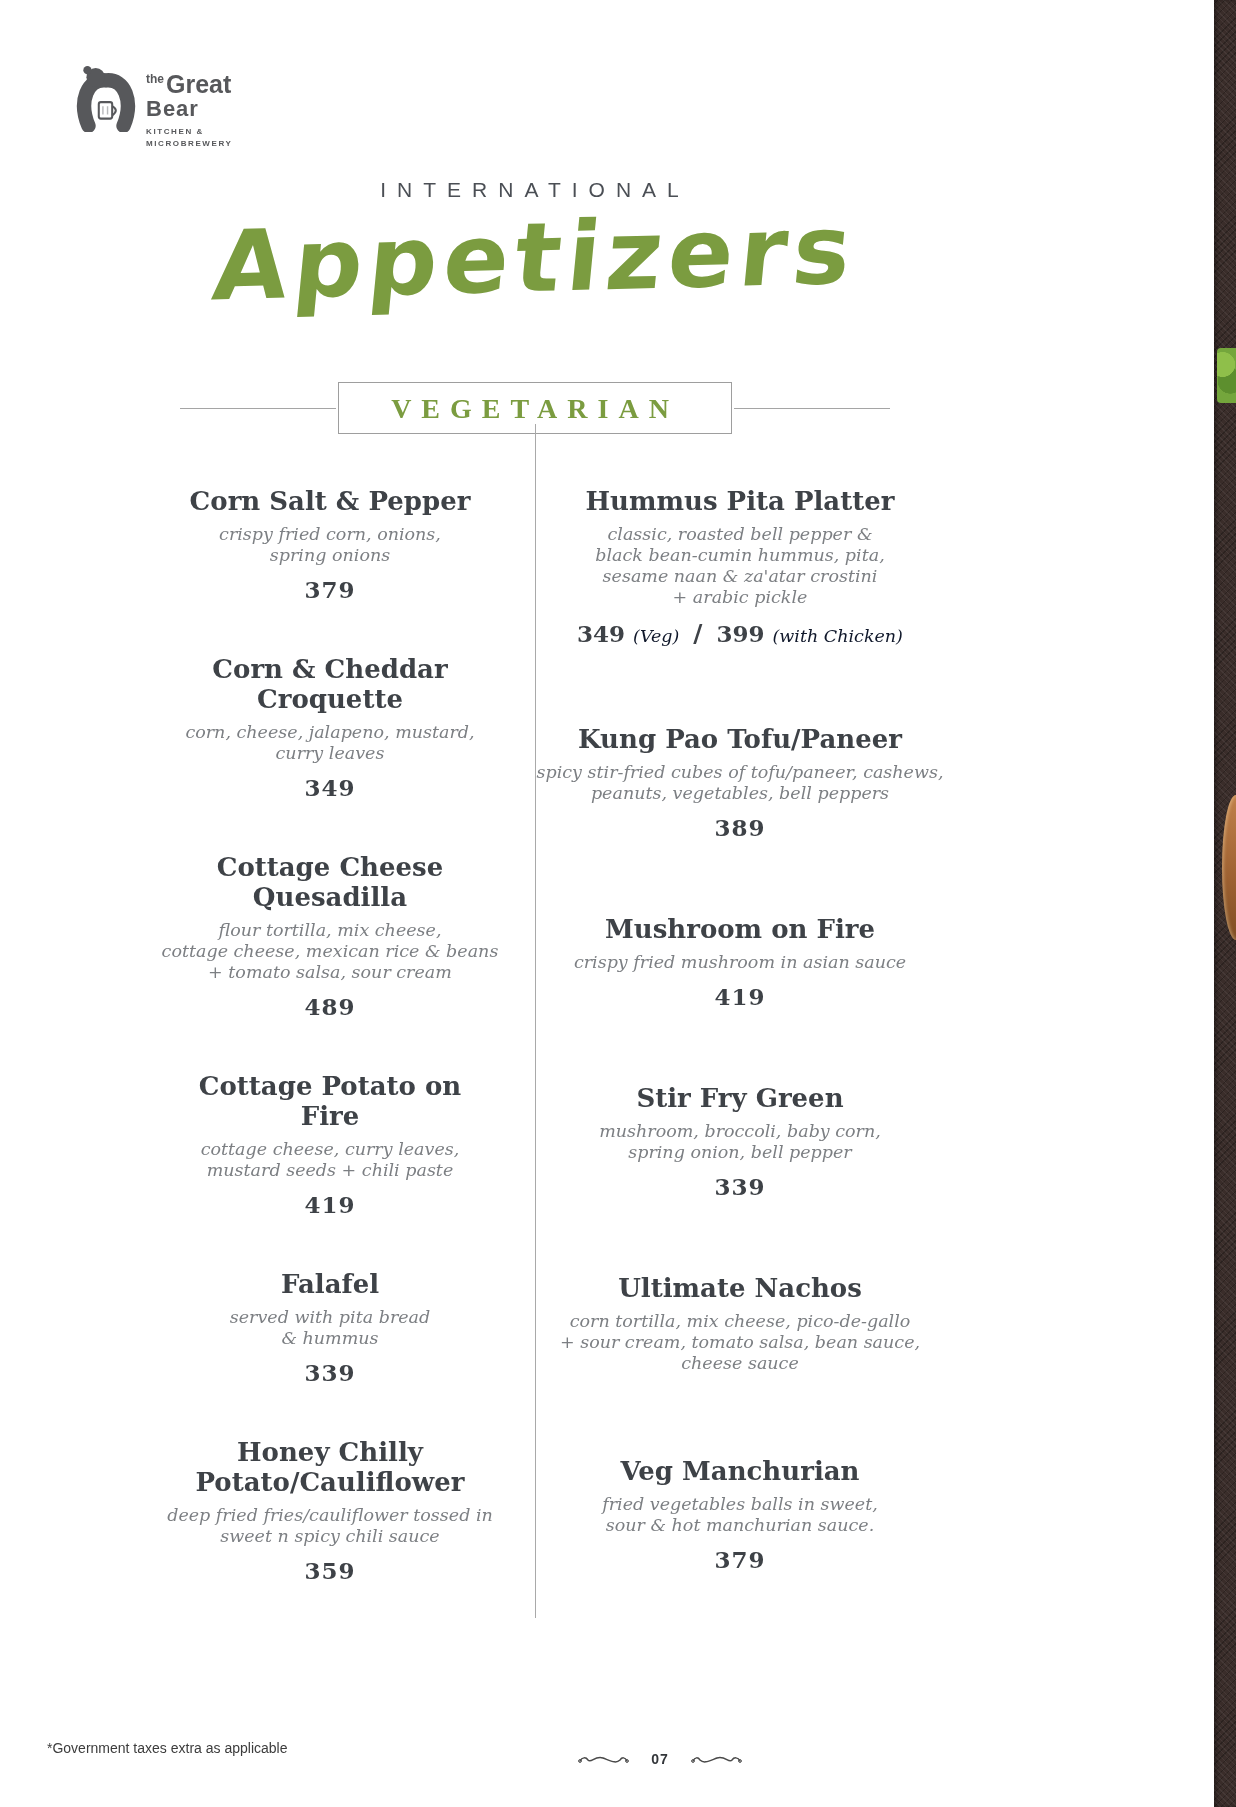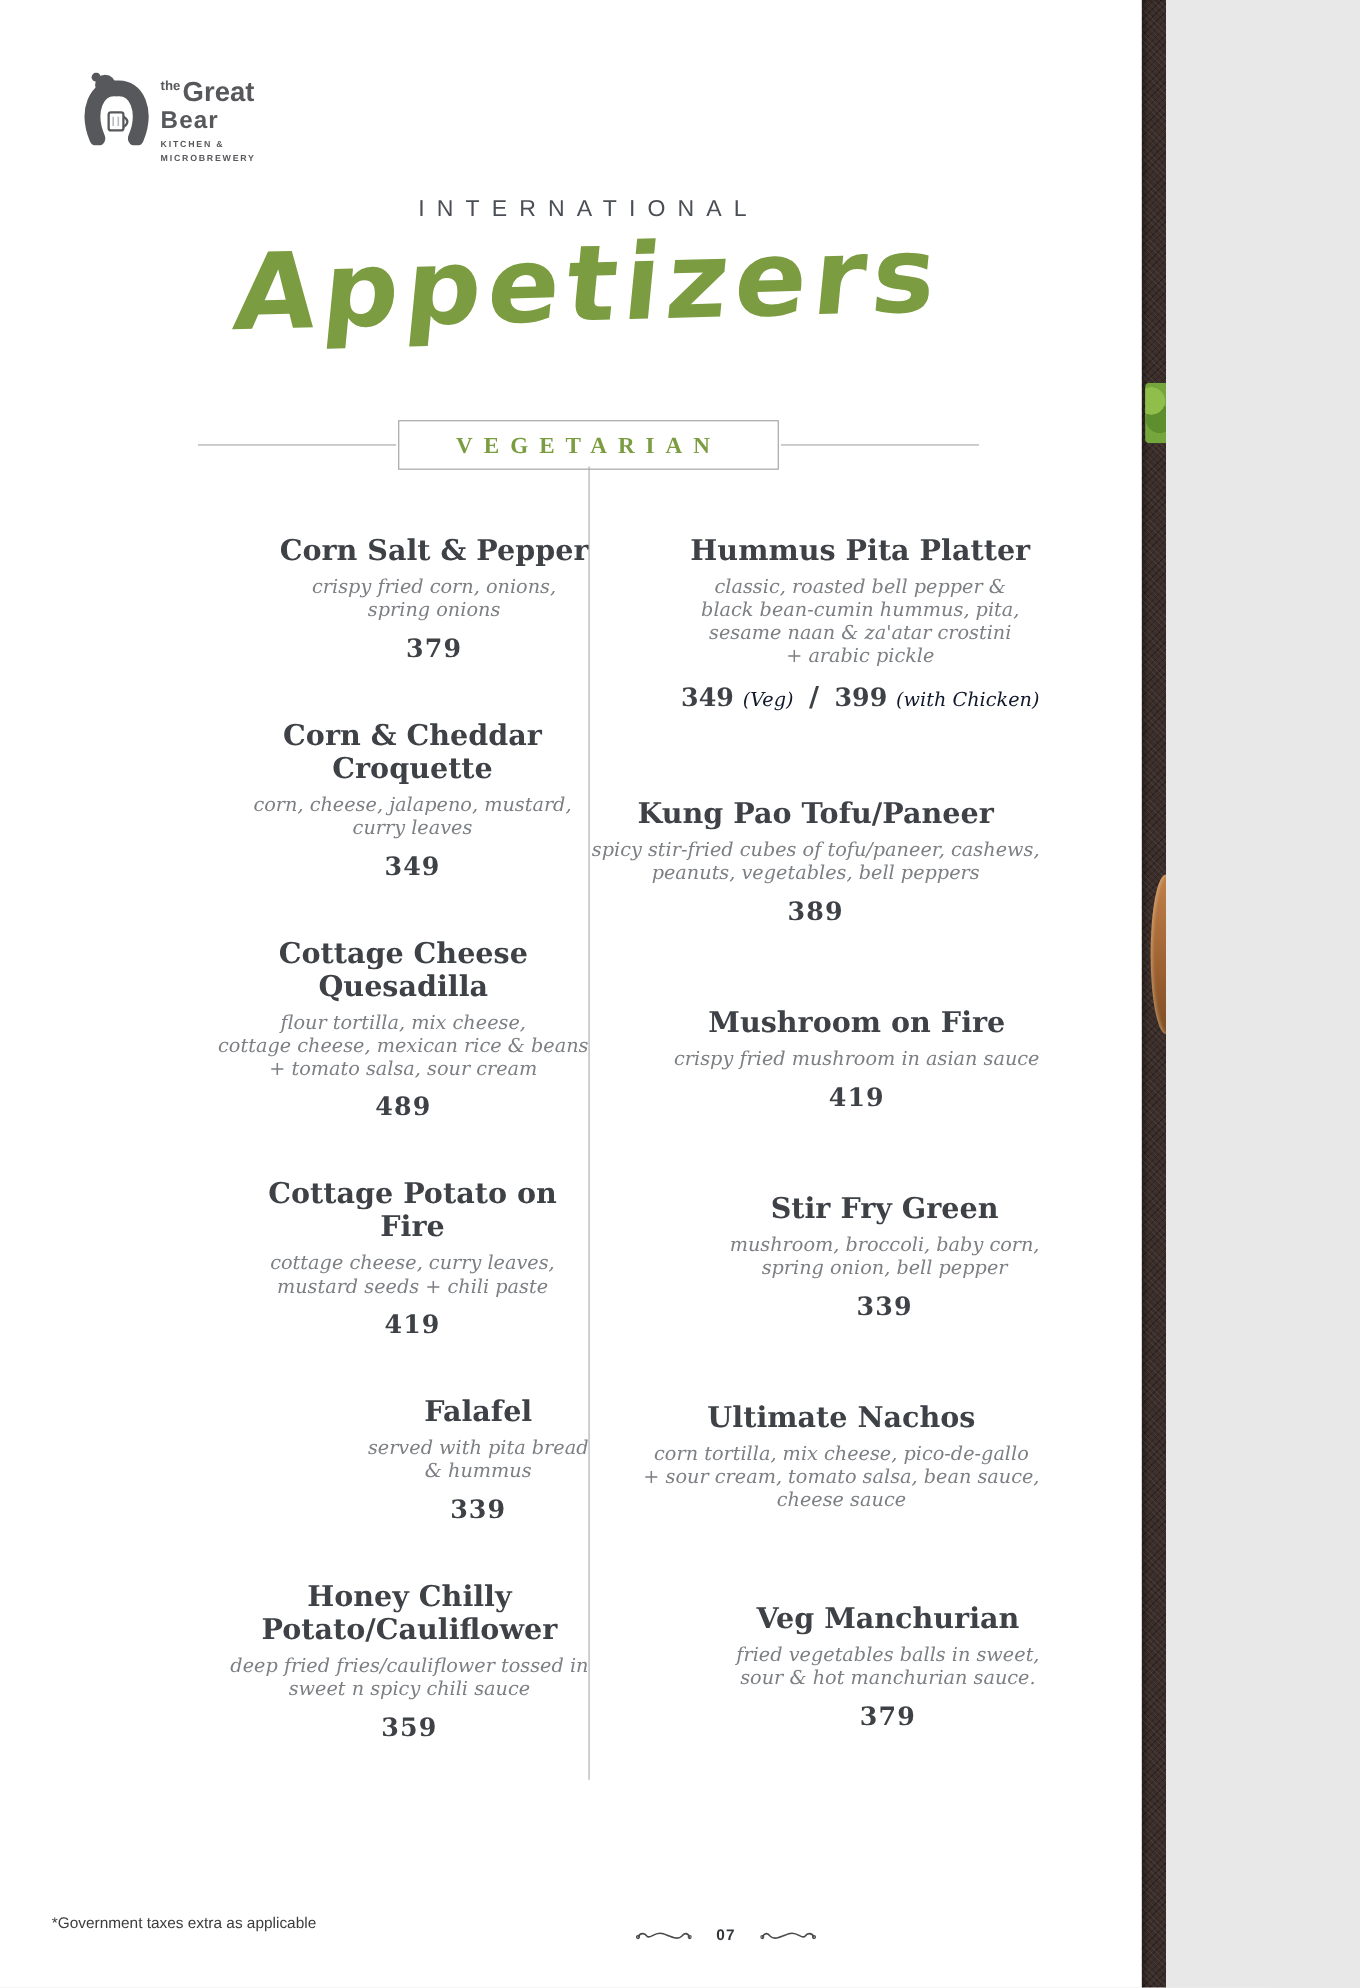--- a/index.html
+++ b/index.html
@@ -1,16 +1,16 @@
 <!DOCTYPE html>
 <html><head>
 <meta charset="utf-8">
 <style>
   html,body{margin:0;padding:0;background:#e8e8e8;}
-  .page{position:relative;width:1060px;height:1807px;background:#ffffff;overflow:hidden;
+  .page{position:relative;width:1236px;height:1807px;background:#ffffff;overflow:hidden;
         font-family:"Liberation Sans",sans-serif;}
   
   .wall{position:absolute;right:0;top:0;width:22px;height:1807px;background:#3a2d2a;
         background-image:
           repeating-linear-gradient(45deg,rgba(255,255,255,.06) 0 1px,transparent 1px 4px),
           repeating-linear-gradient(-45deg,rgba(0,0,0,.25) 0 1px,transparent 1px 5px);
         box-shadow:inset 3px 0 4px rgba(0,0,0,.35);}
   .leaf{position:absolute;right:0;top:348px;width:19px;height:55px;
         background:radial-gradient(circle at 30% 30%,#8fbf4a 0 30%,transparent 31%),
                    radial-gradient(circle at 70% 60%,#5d8f2e 0 35%,transparent 36%),
@@ -31,26 +31,26 @@
   .category{position:absolute;top:163px;left:0;width:100%;text-align:center;
             font-size:21px;letter-spacing:11px;color:#4b4f55;}
   .script-title{position:absolute;top:186px;left:0;width:100%;text-align:center;
             font-family:"DejaVu Sans",sans-serif;font-weight:bold;font-size:96px;line-height:1.2;
             color:#7b9c40;transform:skewX(-7deg) rotate(-1.5deg);letter-spacing:6px;}
   .band{position:absolute;top:367px;left:55px;right:55px;display:flex;align-items:center;}
   .band .rule{flex:1;height:1px;background:#a5a5a5;}
   .vegbox{position:relative;background:#fff;border:1px solid #9e9e9e;padding:10px 52px 8px;margin:0 2px;}
   .vegbox::after{content:"";position:absolute;left:4px;top:5px;right:-6px;bottom:-7px;
                  border:1px solid #bdbdbd;z-index:-1;}
-  .vegbox span{font-family:"Liberation Serif",serif;font-weight:bold;font-size:21px;
+  .vegbox span{font-family:"Liberation Serif",serif;font-weight:bold;font-size:28px;
                letter-spacing:10px;color:#7b9c40;}
   
   .menu{position:absolute;top:455px;left:0;width:100%;display:flex;}
   .menu::before{content:"";position:absolute;left:calc(50% - .5px);top:-46px;height:1194px;width:1px;background:#a9a9a9;}
-  .col{width:50%;display:flex;flex-direction:column;align-items:flex-end;padding-top:16px;}
+  .col{width:50%;display:flex;flex-direction:column;align-items:center;padding-top:16px;}
   .item{text-align:center;}
   .col-left .item{margin-bottom:50px;}
   .col-right .item{margin-bottom:72px;}
   .item-name{margin:0 auto 8px;font-family:"DejaVu Serif",serif;font-weight:bold;
              font-size:26px;line-height:30px;color:#3e4247;}
   .col-left .item-name{max-width:320px;}
   .col-right .item-name{max-width:390px;}
   .item-desc{margin:0 0 10px;font-family:"DejaVu Serif",serif;font-style:italic;
              font-size:17.5px;line-height:21px;color:#7c7f83;}
   .dline{display:block;white-space:nowrap;}

